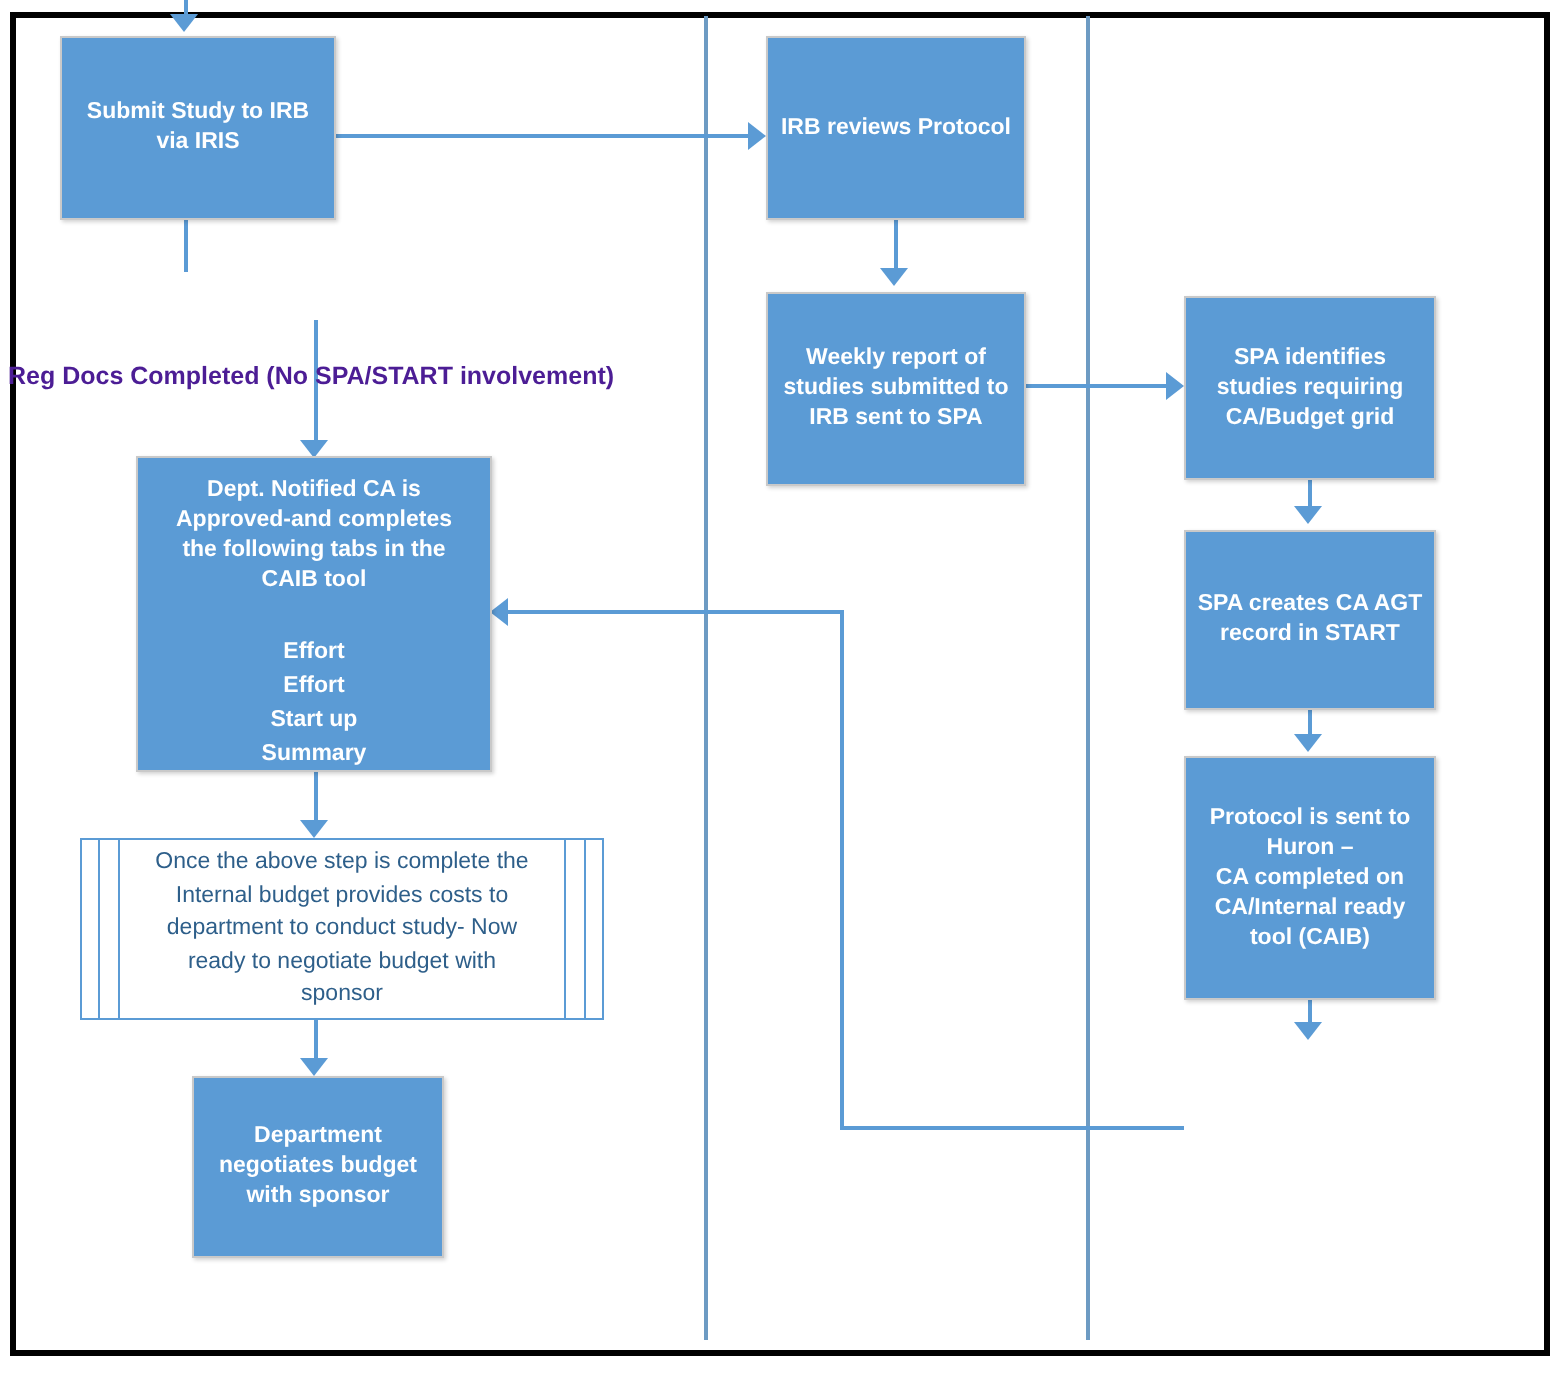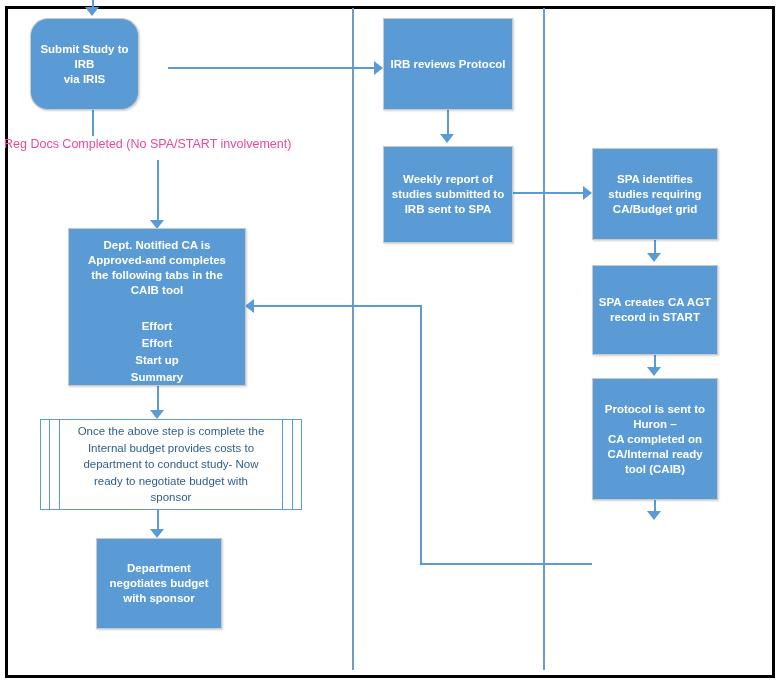--- a/index.html
+++ b/index.html
@@ -81,24 +81,25 @@
     width: 1px;
     background: #5B9BD5;
   }
   .notebox .bar.l1 { left: 8px; }
   .notebox .bar.l2 { left: 18px; }
   .notebox .bar.r1 { right: 18px; }
   .notebox .bar.r2 { right: 8px; }
   
   .flowlabel {
     position: absolute;
-    color: #ec4899;
+    color: #4c1d95;
     font-size: 12.5px;
-    font-weight: normal;
+    font-weight: bold;
     white-space: nowrap;
+    margin-top: 44px;
   }
   
   .hline { position: absolute; height: 1.6px; background: #5B9BD5; }
   .vline { position: absolute; width: 1.6px; background: #5B9BD5; }
   .arrow { position: absolute; width: 0; height: 0; }
   .arrow.down {
     border-left: 7px solid transparent;
     border-right: 7px solid transparent;
     border-top: 9px solid #5B9BD5;
   }
@@ -151,21 +152,21 @@
   <div class="arrow down" style="left:647px; top:367px;"></div>
 
   <div class="vline" style="left:654px; top:500px; height:14px;"></div>
   <div class="arrow down" style="left:647px; top:511px;"></div>
 
   <div class="hline" style="left:420px; top:563px; width:172px;"></div>
   <div class="vline" style="left:420px; top:305px; height:259px;"></div>
   <div class="hline" style="left:253px; top:305px; width:167px;"></div>
   <div class="arrow left" style="left:245px; top:299px;"></div>
 
-  <div class="pbox" style="left:30px; top:18px; width:109px; height:92px;border-radius:18px;">
+  <div class="pbox" style="left:30px; top:18px; width:138px; height:92px;">
     <div class="title">
       <div>Submit Study to IRB</div>
       <div>via IRIS</div>
     </div>
   </div>
 
   <div class="flowlabel" style="left:4px; top:137px;">Reg Docs Completed (No SPA/START involvement)</div>
 
   <div class="pbox" style="left:383px; top:18px; width:130px; height:92px;">
     <div class="title">

